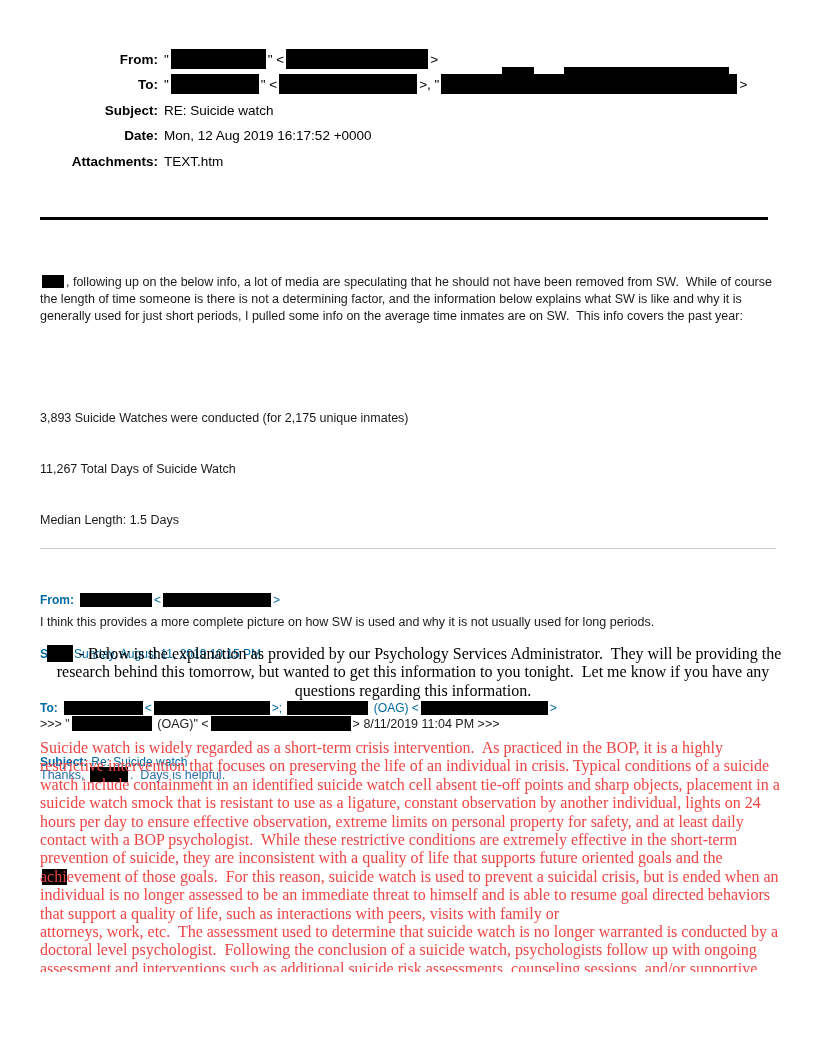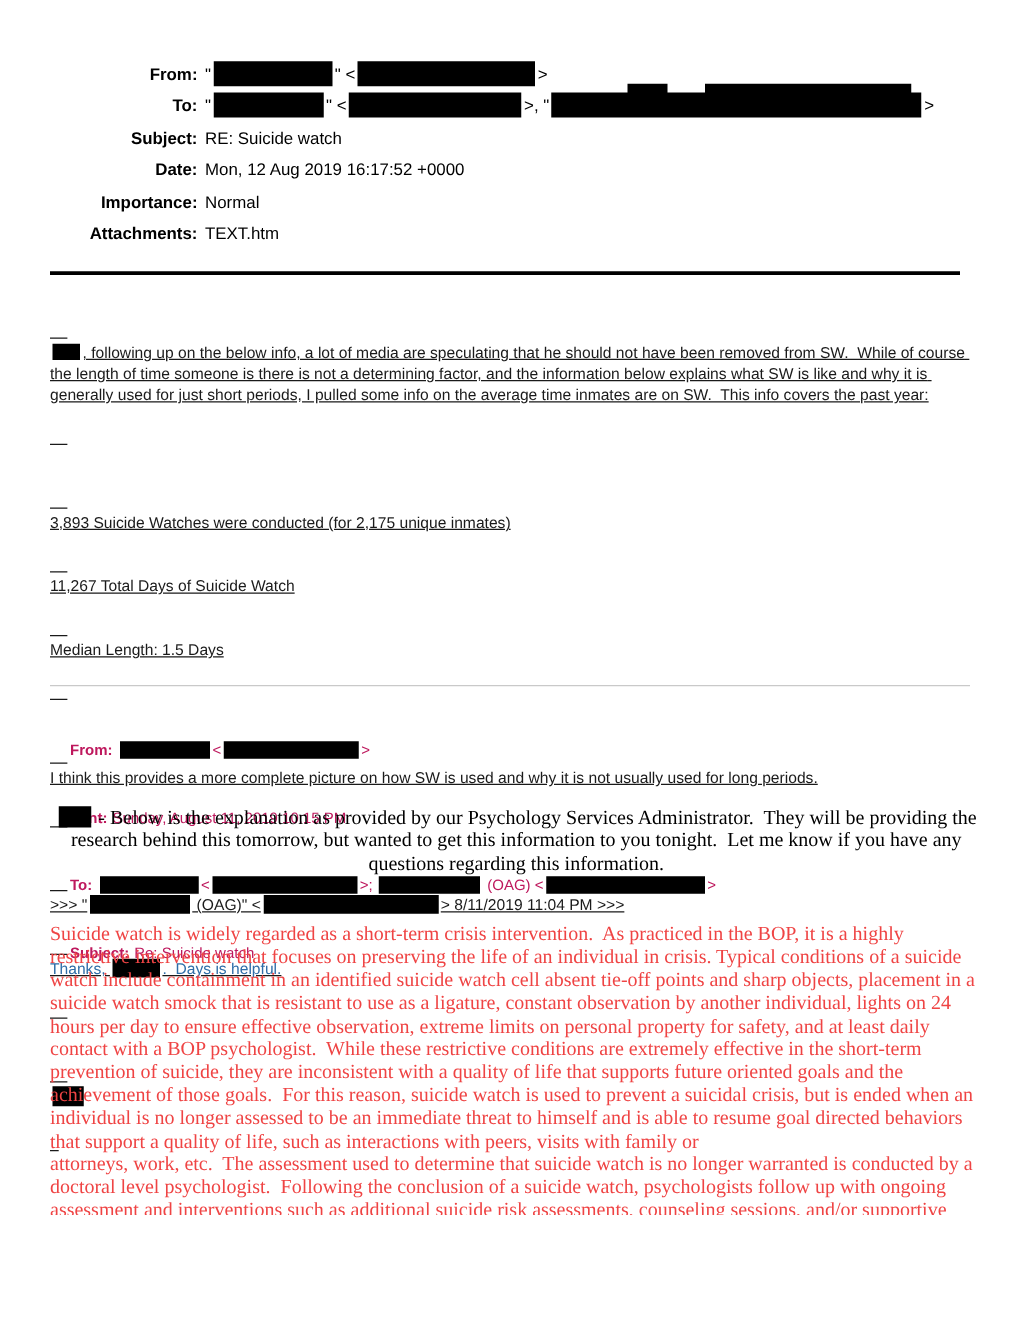--- a/index.html
+++ b/index.html
@@ -31,27 +31,27 @@
   .nubs { position:relative; }
   .nubs::before { content:""; position:absolute; left:61px; top:-7px; width:32px; height:9px; background:#000; }
   .nubs::after  { content:""; position:absolute; left:123px; top:-7px; width:165px; height:9px; background:#000; }
 
   
   .rule1 { position:absolute; top:217px; left:40px; width:728px; height:3px; background:#000; }
   .rule2 { position:absolute; top:548px; left:40px; width:736px; height:1px; background:#c9c9c9; }
 
   
   .body1 { position:absolute; top:240px; left:40px; width:738px; font-size:12.5px;
-           line-height:17px; color:#1a1a1a; white-space:pre-wrap;text-decoration:underline; }
+           line-height:17px; color:#1a1a1a; white-space:pre-wrap; }
   .bl { height:17px; }
   .thanks { color:#2E6DA8; }
 
   
-  .hdr2 { position:absolute; top:555px; left:56px; width:738px; font-size:12px;
-          line-height:18px; color:#be185d; white-space:pre-wrap; }
+  .hdr2 { position:absolute; top:555px; left:40px; width:738px; font-size:12px;
+          line-height:18px; color:#0369a1; white-space:pre-wrap; }
   .lbl2 { font-weight:bold; margin-right:4px; }
 
   
   .serif1 { position:absolute; top:645px; left:40px; width:746px;
             font-family:"Liberation Serif", serif; font-size:16px; line-height:18.4px;
             color:#000; white-space:pre-wrap;text-align:center; }
   .serif2 { position:absolute; top:739px; left:40px; width:746px;
             font-family:"Liberation Serif", serif; font-size:16px; line-height:18.4px;
             color:#ef4444; white-space:pre-wrap; }
 </style>
@@ -69,24 +69,20 @@
       <div class="hlabel">To:</div>
       <div class="hval"><span>"</span><span class="red h20 w88"></span><span>" &lt;</span><span class="red h20 w138"></span><span>&gt;, "</span><span class="red h20 w296 nubs"></span><span>&gt;</span></div>
     </div>
     <div class="hrow">
       <div class="hlabel">Subject:</div>
       <div class="hval">RE: Suicide watch</div>
     </div>
     <div class="hrow">
       <div class="hlabel">Date:</div>
       <div class="hval">Mon, 12 Aug 2019 16:17:52 +0000</div>
-    </div>
-    <div class="hrow">
-      <div class="hlabel">Importance:</div>
-      <div class="hval">Normal</div>
     </div>
     <div class="hrow">
       <div class="hlabel">Attachments:</div>
       <div class="hval">TEXT.htm</div>
     </div>
   </div>
 
   <div class="rule1"></div>
 
   <div class="body1">

